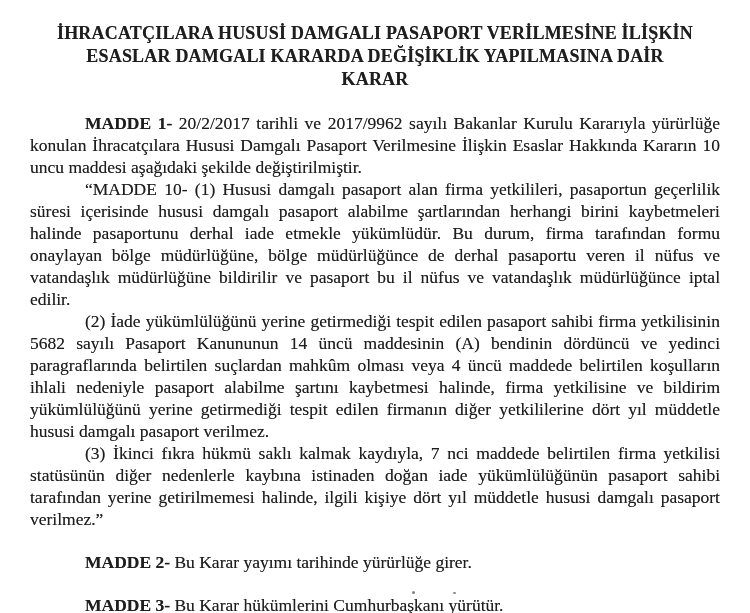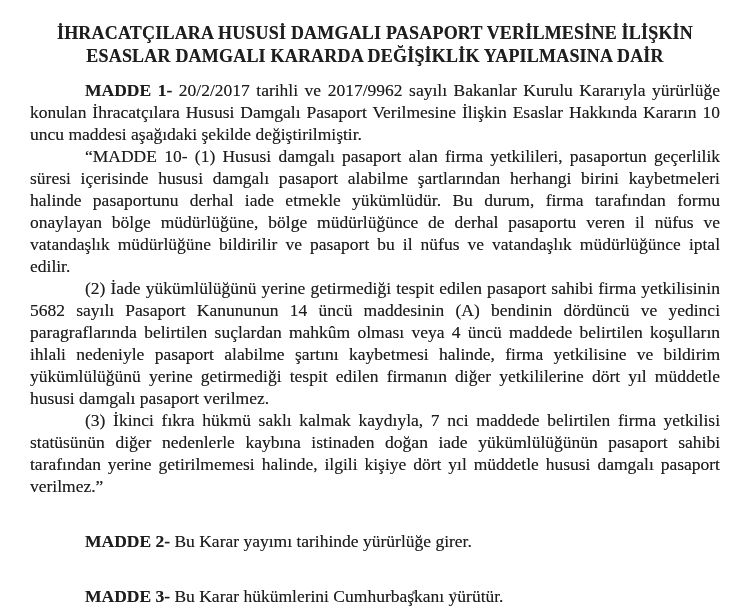--- a/index.html
+++ b/index.html
@@ -35,45 +35,46 @@
     display: block;
   }
   .body-text {
     font-size: 17.5px;
     line-height: 22px;
     text-align: justify;
     margin: 0;
     text-indent: 55px;
   }
   .para-first {
-    margin-top: 11px;
+    margin-top: 21px;
   }
   .label-bold {
     font-weight: bold;
   }
   .closing-madde {
-    margin-top: 33px;
+    margin-top: 21px;
     text-align: left;
   }
   .artifact-dot {
     position: absolute;
     background: rgba(60,60,60,0.65);
     border-radius: 50%;
   }
   .dot1 { left: 412px; top: 591px; width: 3px; height: 3px; }
   .dot2 { left: 453px; top: 592px; width: 3px; height: 2px; }
 </style>
 </head>
 <body>
 
 <div class="page">
 
   <h1 class="doc-title">
     <span class="title-line">İHRACATÇILARA HUSUSİ DAMGALI PASAPORT VERİLMESİNE İLİŞKİN</span>
     <span class="title-line">ESASLAR DAMGALI KARARDA DEĞİŞİKLİK YAPILMASINA DAİR</span>
+    <span class="title-line">KARAR</span>
   </h1>
 
   <p class="body-text para-first"><span class="label-bold">MADDE 1-</span><span> 20/2/2017 tarihli ve 2017/9962 sayılı Bakanlar Kurulu Kararıyla yürürlüğe konulan İhracatçılara Hususi Damgalı Pasaport Verilmesine İlişkin Esaslar Hakkında Kararın 10 uncu maddesi aşağıdaki şekilde değiştirilmiştir.</span></p>
 
   <p class="body-text"><span>“MADDE 10- (1) Hususi damgalı pasaport alan firma yetkilileri, pasaportun geçerlilik süresi içerisinde hususi damgalı pasaport alabilme şartlarından herhangi birini kaybetmeleri halinde pasaportunu derhal iade etmekle yükümlüdür. Bu durum, firma tarafından formu onaylayan bölge müdürlüğüne, bölge müdürlüğünce de derhal pasaportu veren il nüfus ve vatandaşlık müdürlüğüne bildirilir ve pasaport bu il nüfus ve vatandaşlık müdürlüğünce iptal edilir.</span></p>
 
   <p class="body-text"><span>(2) İade yükümlülüğünü yerine getirmediği tespit edilen pasaport sahibi firma yetkilisinin 5682 sayılı Pasaport Kanununun 14 üncü maddesinin (A) bendinin dördüncü ve yedinci paragraflarında belirtilen suçlardan mahkûm olması veya 4 üncü maddede belirtilen koşulların ihlali nedeniyle pasaport alabilme şartını kaybetmesi halinde, firma yetkilisine ve bildirim yükümlülüğünü yerine getirmediği tespit edilen firmanın diğer yetkililerine dört yıl müddetle hususi damgalı pasaport verilmez.</span></p>
 
   <p class="body-text"><span>(3) İkinci fıkra hükmü saklı kalmak kaydıyla, 7 nci maddede belirtilen firma yetkilisi statüsünün diğer nedenlerle kaybına istinaden doğan iade yükümlülüğünün pasaport sahibi tarafından yerine getirilmemesi halinde, ilgili kişiye dört yıl müddetle hususi damgalı pasaport verilmez.”</span></p>
 

